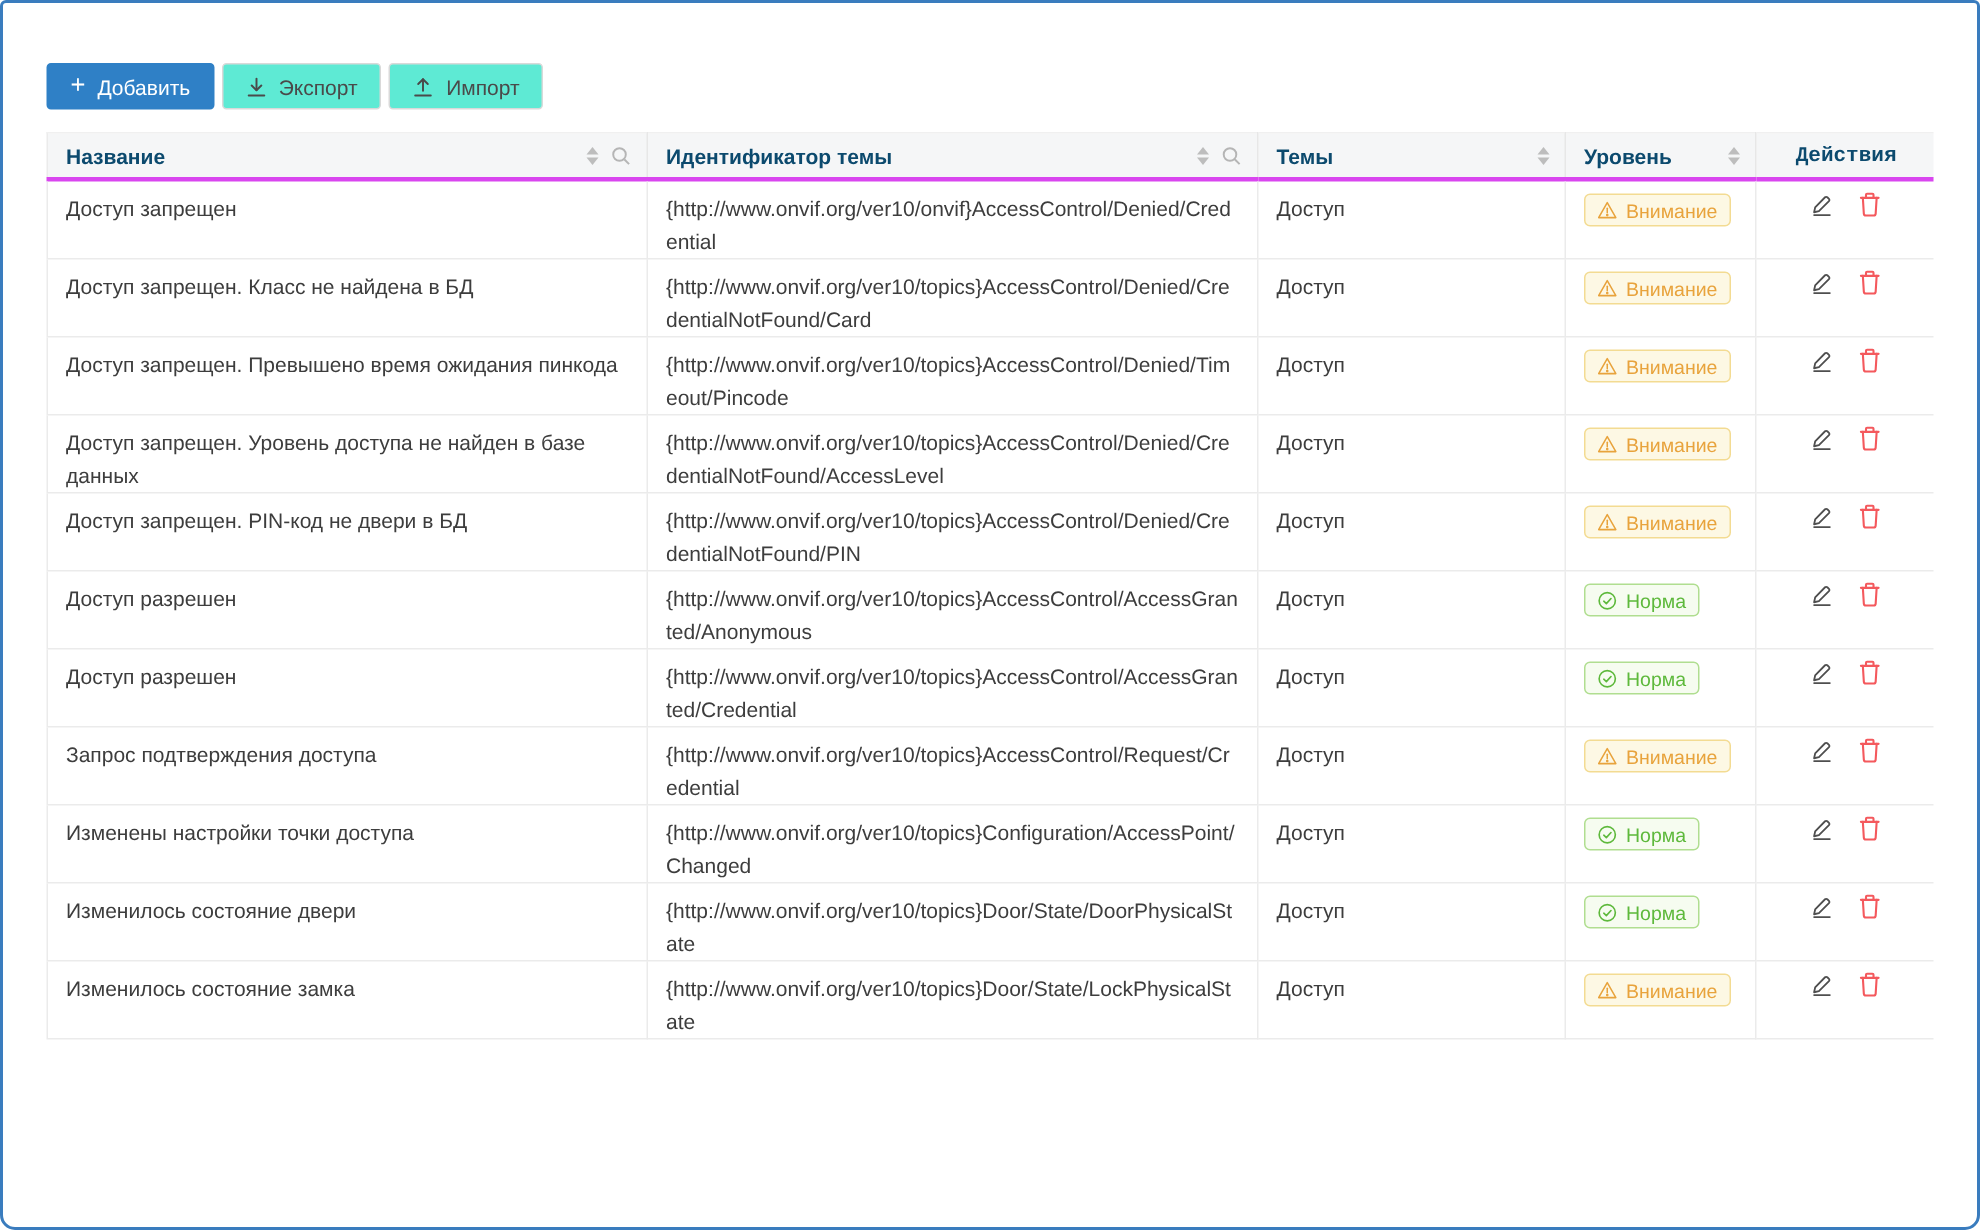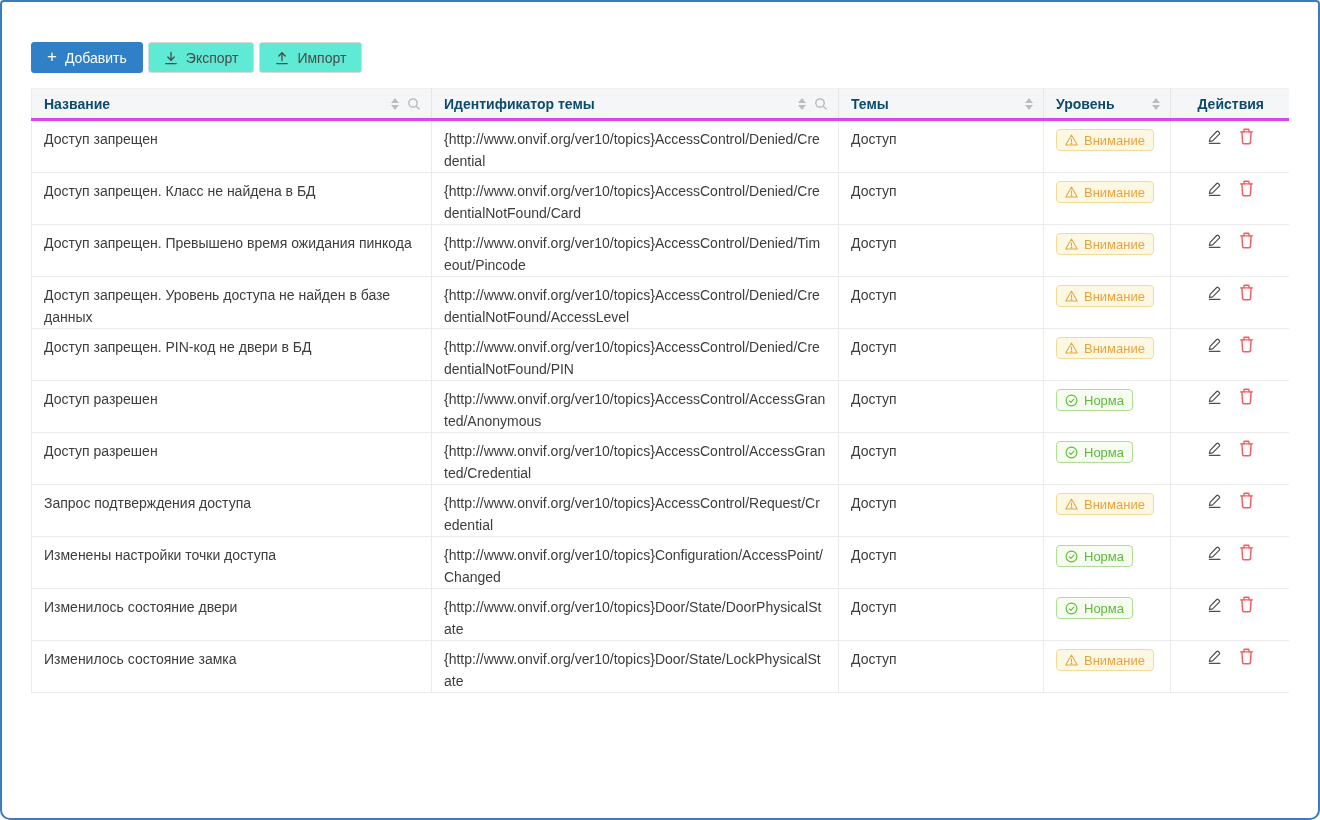--- a/index.html
+++ b/index.html
@@ -30,21 +30,21 @@
     background:#5eead4;color:#4a4a4a;font-family:inherit;box-sizing:border-box;}
   .btn.primary{background:var(--accent);border-color:var(--accent);color:#fff;}
   .plus{font-size:17px;line-height:1;margin-top:-2px;font-weight:400;}
 
   
   table{border-collapse:collapse;table-layout:fixed;width:1257px;margin-top:15px;
     border-left:1px solid var(--row-border);border-top:1px solid #f0f0f0;}
   th{background:#f5f6f7;height:31px;padding:0 10px 0 12px;
     border-bottom:3px solid #d946ef;border-right:1px solid #e7e7e7;
     font-size:14px;color:#0c4a6e;font-weight:700;text-align:left;box-sizing:border-box;}
-  th:last-child{border-right:none;}
+  th:last-child{border-right:none;font-family:Liberation Mono, monospace;}
   .th-wrap{display:flex;align-items:center;justify-content:space-between;}
   .th-center{text-align:center;}
   .hdr-icons{display:flex;align-items:center;gap:8px;}
   .sorter{display:inline-flex;flex-direction:column;gap:2px;cursor:pointer;}
   .caret-up{width:0;height:0;border-left:4px solid transparent;border-right:4px solid transparent;
     border-bottom:5px solid #bdbdbd;}
   .caret-down{width:0;height:0;border-left:4px solid transparent;border-right:4px solid transparent;
     border-top:5px solid #bdbdbd;}
   .search-svg{cursor:pointer;display:block;}
 
@@ -170,21 +170,21 @@
             <span>Действия</span>
           </th>
         </tr>
       </thead>
       <tbody>
           <tr>
             <td class="c-name">
               <div class="clip">Доступ запрещен</div>
             </td>
             <td class="c-topic">
-              <div class="clip">{http://www.onvif.org/ver10/topics}AccessControl/Denied/Credential</div>
+              <div class="clip">{http://www.onvif.org/ver10/onvif}AccessControl/Denied/Credential</div>
             </td>
             <td class="c-class">Доступ</td>
             <td class="c-level"><span class="tag tag-warning">
                 <span style="line-height:0;display:inline-block;"><svg width="13" height="12" viewBox="0 0 14 13" fill="none" stroke="currentColor" stroke-width="1.1" stroke-linejoin="round">
                     <path d="M7 1.2 L13.2 12 H0.8 Z"></path>
                     <line x1="7" y1="5.2" x2="7" y2="8.4" stroke-linecap="round"></line>
                     <circle cx="7" cy="10.2" r="0.4" fill="currentColor"></circle>
                   </svg></span>
                 <span>Внимание</span>
               </span></td>

